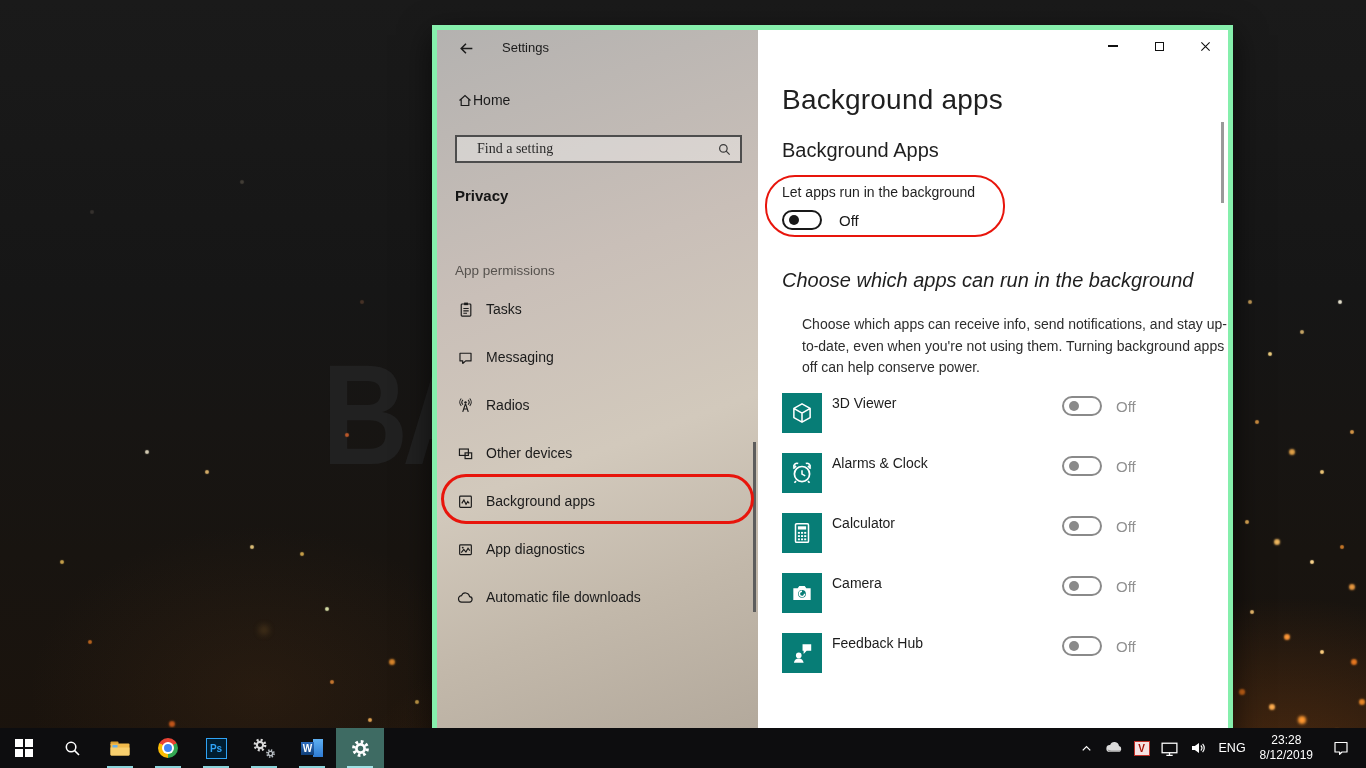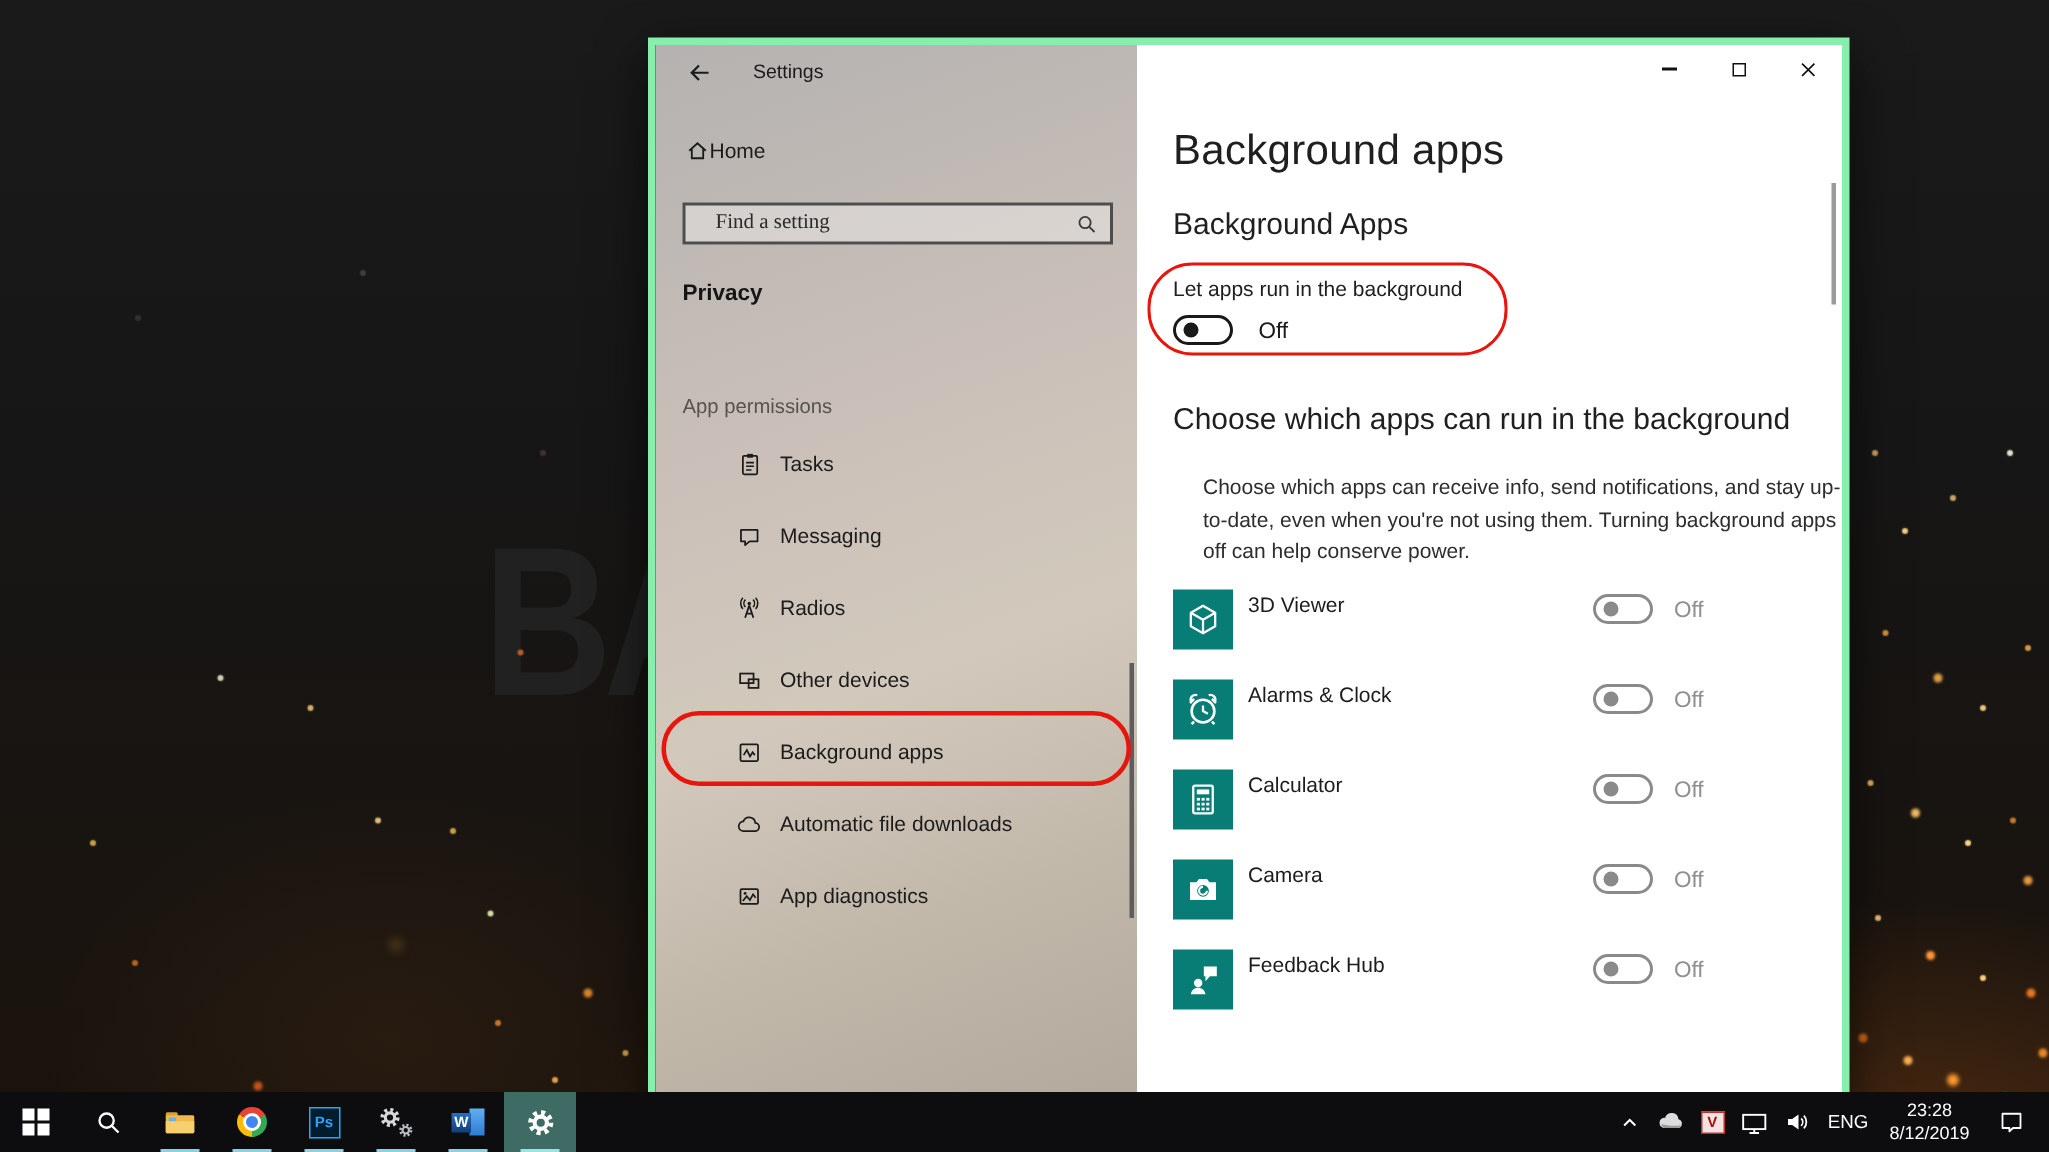--- a/index.html
+++ b/index.html
@@ -68,21 +68,21 @@
     border:2px solid #4d4d4d; background:rgba(255,255,255,.35);
     display:flex; align-items:center; }
   .searchbox input { flex:1; border:none; background:transparent; outline:none;
     font-size:14px; color:#1f1f1f; padding:0 20px; font-family:Liberation Serif, serif; }
   .searchbox input::placeholder { color:#2a2a2a; opacity:1; }
   .searchbox .mag { margin-right:8px; }
 
   .sec-title { position:absolute; left:18px; top:157px; font-size:15px; font-weight:bold; color:#151515; }
   .group-label { position:absolute; left:18px; top:233px; font-size:13.5px; color:#56524e; }
 
-  .nav { position:absolute; left:0; top:255px; width:100%;margin-left:34px; }
+  .nav { position:absolute; left:0; top:255px; width:100%; }
   .nav-item { height:48px; display:flex; align-items:center; padding-left:20px; cursor:default; }
   .nav-item .ic { width:17px; height:17px; margin-right:12px; color:#1b1b1b; flex:0 0 17px; }
   .nav-label { font-size:14px; color:#1b1b1b; }
 
   .side-scroll { position:absolute; right:2px; top:412px; width:3px; height:170px; background:#5d5d5d; }
 
   
   .ann { position:absolute; border:3px solid #e8150c; border-radius:30px; pointer-events:none; }
   .ann-sidebar { left:4px; top:444px; width:313px; height:50px; }
   .ann-toggle { left:7px; top:145px; width:240px; height:62px; border-width:2.5px; }
@@ -94,21 +94,21 @@
   .glyph-max { width:9px; height:9px; border:1.2px solid #111; }
 
   
   .page-title { position:absolute; left:24px; top:54px; font-size:28px; font-weight:300; letter-spacing:.2px; }
   .h2a { position:absolute; left:24px; top:109px; font-size:20px; font-weight:400; }
   .toggle-label { position:absolute; left:24px; top:154px; font-size:14px; }
   .toggle { position:relative; width:40px; height:20px; border-radius:10px; border:2px solid #191919; }
   .toggle .knob { position:absolute; left:5px; top:3px; width:10px; height:10px; border-radius:50%; background:#191919; }
   .master-toggle { position:absolute; left:24px; top:180px; }
   .master-off { position:absolute; left:81px; top:182px; font-size:15px; color:#191919; }
-  .h2b { position:absolute; left:24px; top:239px; font-size:20px; font-weight:400; }
+  .h2b { position:absolute; left:24px; top:239px; font-size:20px; font-weight:400;font-style:italic; }
   .desc { position:absolute; left:24px; top:284px; width:436px; font-size:14px; line-height:1.55; color:#2d2d2d;margin-left:20px; }
   .apps { position:absolute; left:24px; top:363px; width:430px; }
   .app-row { position:relative; height:60px; }
   .tile { position:absolute; left:0; top:0; width:40px; height:40px; background:#077d76;
     display:flex; align-items:center; justify-content:center; }
   .tile svg { width:26px; height:26px; color:#fff; }
   .app-name { position:absolute; left:50px; top:2px; font-size:14px; color:#1c1c1c; }
   .app-toggle { position:absolute; left:280px; top:3px; border-color:#8a8a8a; }
   .app-toggle .knob { background:#8a8a8a; }
   .app-off { position:absolute; left:334px; top:5px; font-size:15px; color:#909090; }
@@ -335,30 +335,30 @@
 
           <div class="nav-item">
             <svg class="ic icon">
               <use href="#sym-background-apps" xlink:href="#sym-background-apps"></use>
             </svg>
             <span class="nav-label">Background apps</span>
           </div>
 
           <div class="nav-item">
             <svg class="ic icon">
+              <use href="#sym-app-diagnostics" xlink:href="#sym-app-diagnostics"></use>
+            </svg>
+            <span class="nav-label">App diagnostics</span>
+          </div>
+
+          <div class="nav-item">
+            <svg class="ic icon">
               <use href="#sym-cloud" xlink:href="#sym-cloud"></use>
             </svg>
             <span class="nav-label">Automatic file downloads</span>
-          </div>
-
-          <div class="nav-item">
-            <svg class="ic icon">
-              <use href="#sym-app-diagnostics" xlink:href="#sym-app-diagnostics"></use>
-            </svg>
-            <span class="nav-label">App diagnostics</span>
           </div>
 
         </div>
 
       <div class="side-scroll"></div>
       <div class="ann ann-sidebar"></div>
     </div>
 
     <div class="content">
       <div class="controls">

